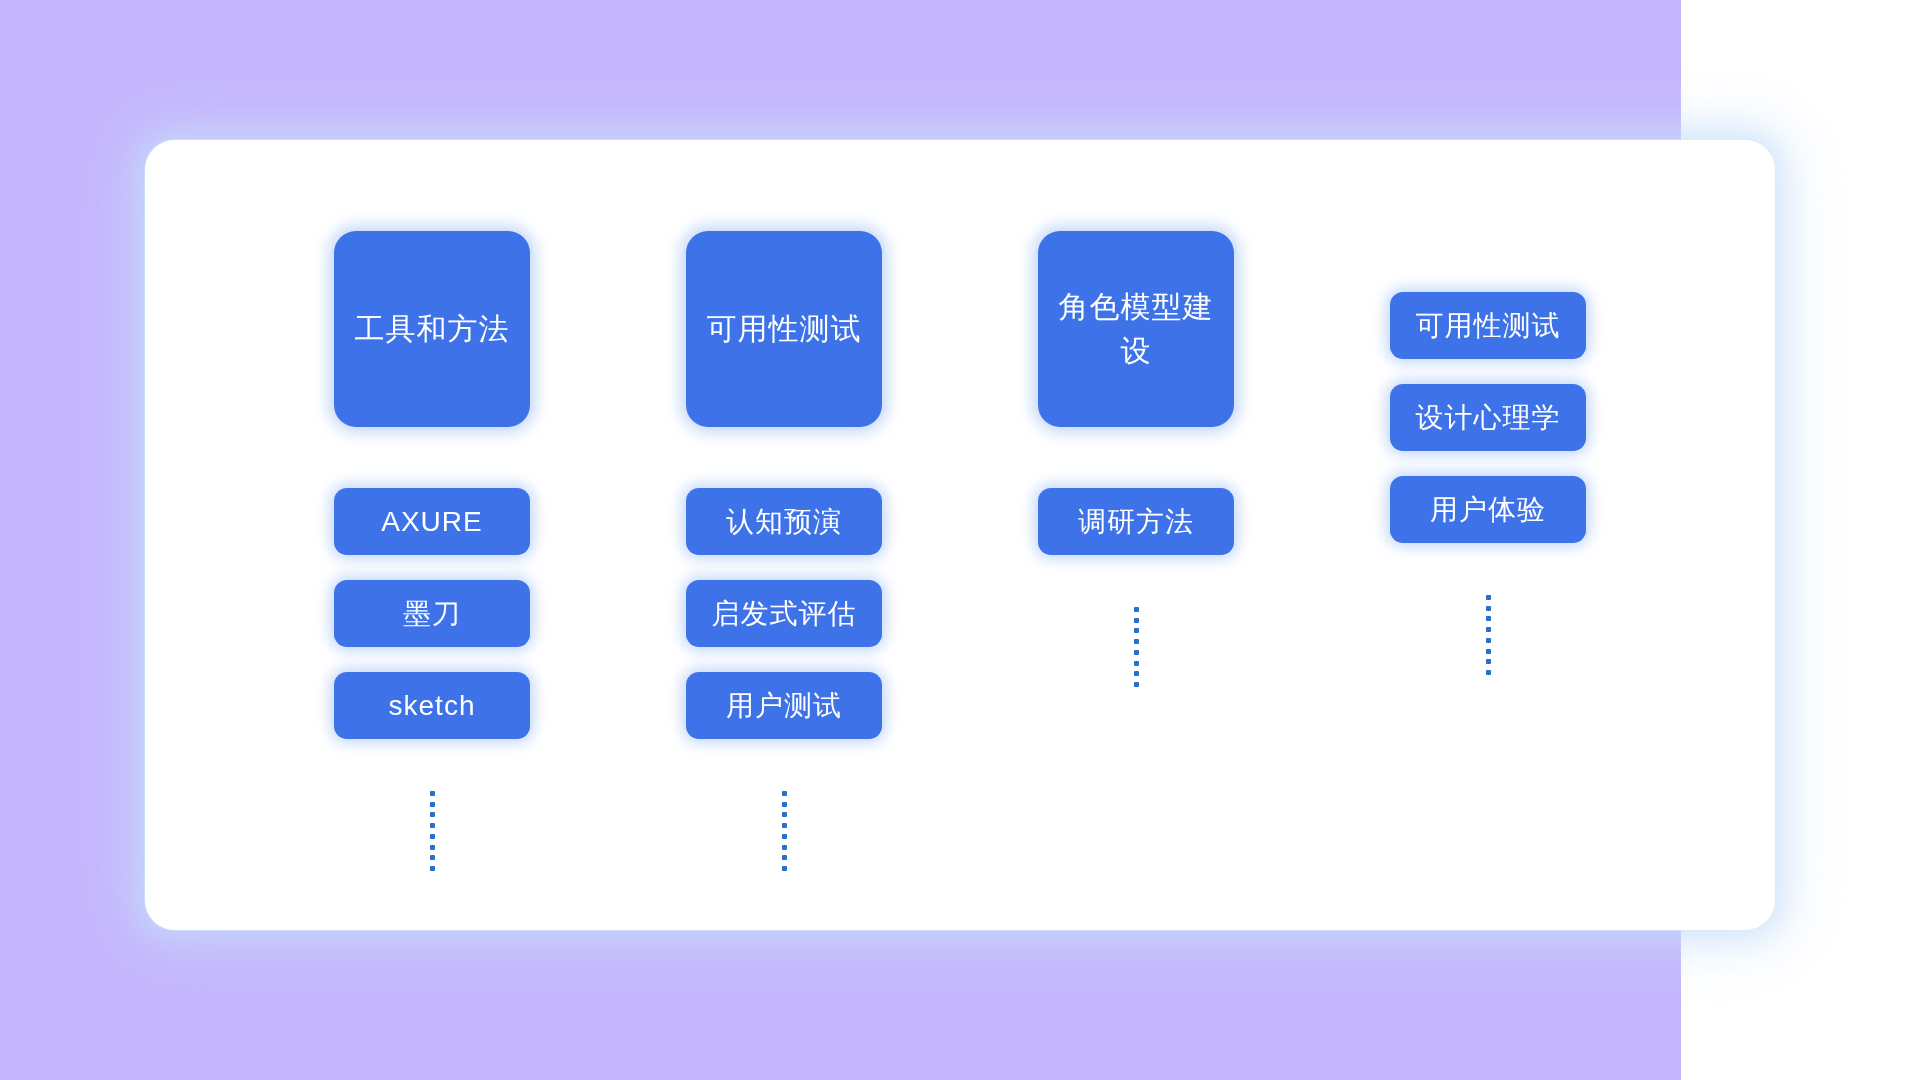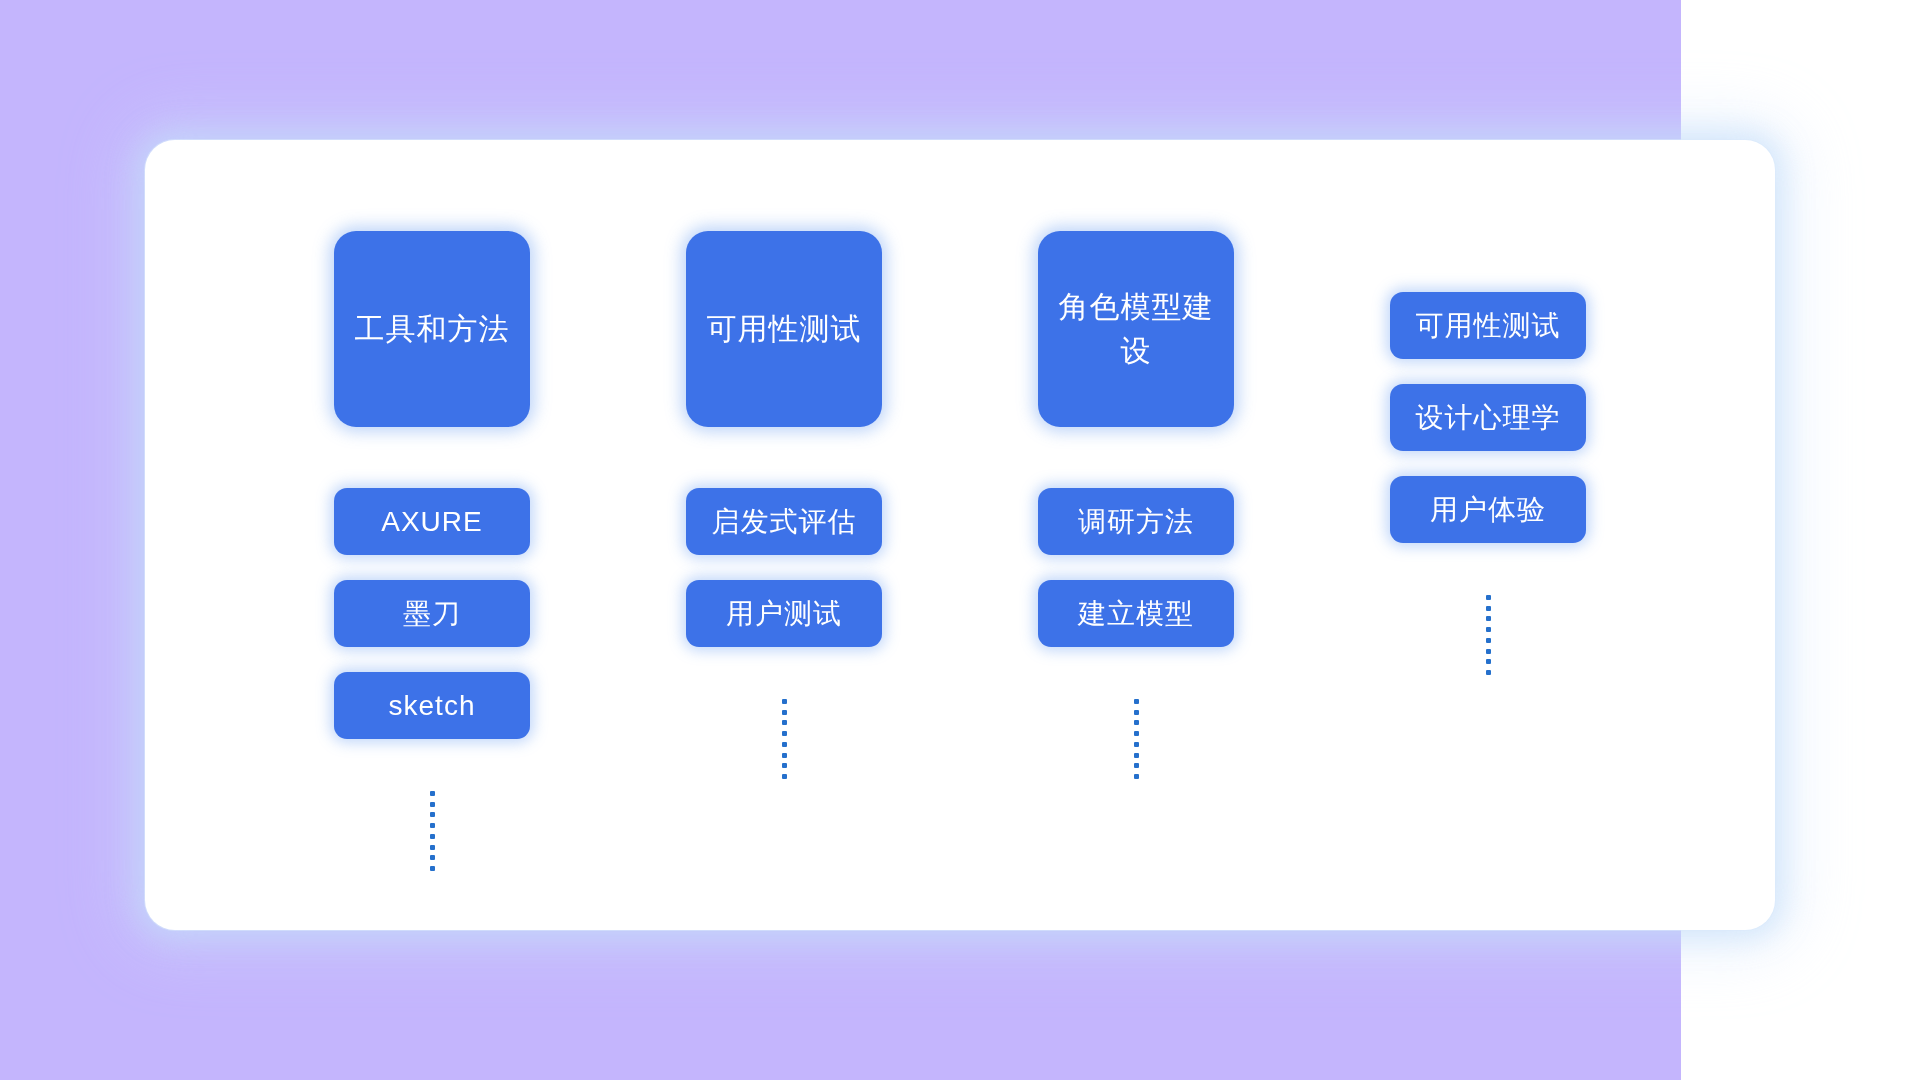--- a/index.html
+++ b/index.html
@@ -149,40 +149,40 @@
           <span class="dot"></span>
           <span class="dot"></span>
           <span class="dot"></span>
           <span class="dot"></span>
         </div>
       </div>
 
       <div class="column">
         <div class="big-card">可用性测试</div>
         <div class="pill-stack">
+          <div class="pill">认知预演</div>
           <div class="pill">启发式评估</div>
           <div class="pill">用户测试</div>
         </div>
         <div class="ellipsis">
           <span class="dot"></span>
           <span class="dot"></span>
           <span class="dot"></span>
           <span class="dot"></span>
           <span class="dot"></span>
           <span class="dot"></span>
           <span class="dot"></span>
           <span class="dot"></span>
         </div>
       </div>
 
       <div class="column">
         <div class="big-card two-line">角色模型建设</div>
         <div class="pill-stack">
           <div class="pill">调研方法</div>
-          <div class="pill">建立模型</div>
         </div>
         <div class="ellipsis">
           <span class="dot"></span>
           <span class="dot"></span>
           <span class="dot"></span>
           <span class="dot"></span>
           <span class="dot"></span>
           <span class="dot"></span>
           <span class="dot"></span>
           <span class="dot"></span>

